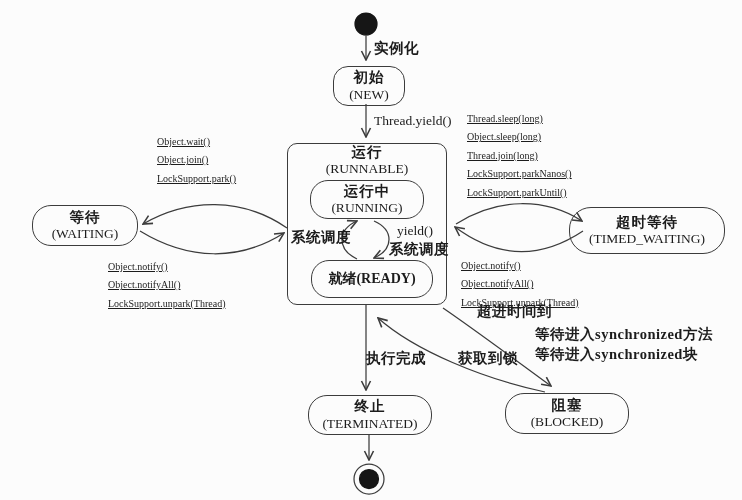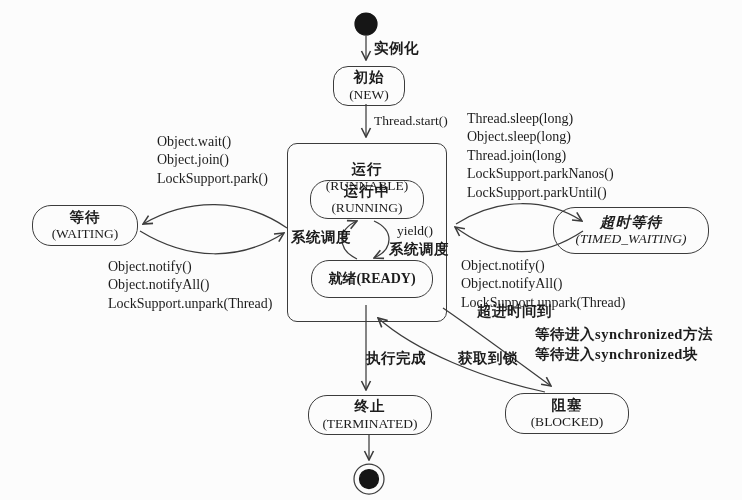--- a/index.html
+++ b/index.html
@@ -10,24 +10,24 @@
   }
   .arrow-layer{position:absolute;left:0;top:0;width:742px;height:500px;pointer-events:none;}
   .state{
     position:absolute;border:1.4px solid #3c3c3c;background:transparent;
     text-align:center;display:flex;flex-direction:column;justify-content:center;
     line-height:1.18;
   }
   .pill{border-radius:19px;}
   .state .zh{font-size:14.5px;font-weight:600;letter-spacing:1px;}
   .state .en{font-size:13.5px;}
-  .composite{border-radius:10px;justify-content:flex-start;padding-top:17px;}
+  .composite{border-radius:10px;justify-content:flex-start;padding-top:0;}
   .lbl{position:absolute;font-size:13.5px;white-space:nowrap;line-height:1.2;}
   .lbl-zh{font-size:14.5px;font-weight:700;letter-spacing:0.5px;}
-  .mlist{position:absolute;font-size:14px;white-space:nowrap;}
+  .mlist{position:absolute;font-size:10px;white-space:nowrap;text-decoration:underline;}
   .mlist div{height:18.4px;line-height:18.4px;}
 </style>
 </head>
 <body>
 
 <div class="stage" style="background: rgb(252, 252, 252); color: rgb(28, 28, 28);">
 
   <svg class="arrow-layer" width="742" height="500" viewBox="0 0 742 500">
     <defs>
       <marker id="ah" viewBox="0 0 10 10" refX="9" refY="5" markerWidth="9" markerHeight="9" orient="auto">
@@ -84,38 +84,38 @@
 
   <div class="state pill" style="left:32px;top:205px;width:104px;height:39px;border-radius:19px;">
     <div class="zh">等待</div>
     <div class="en">(WAITING)</div>
   </div>
 
   <div class="state pill" style="left:311px;top:260px;width:120px;height:36px;border-radius:18px;">
     <div class="zh" style="font-size:14px;letter-spacing:0;">就绪(READY)</div>
   </div>
 
-  <div class="state pill" style="left:553px;top:207px;width:154px;height:45px;border-radius:22px;font-style:italic;">
+  <div class="state pill" style="left:569px;top:207px;width:154px;height:45px;border-radius:22px;">
     <div class="zh">超时等待</div>
     <div class="en">(TIMED_WAITING)</div>
   </div>
 
   <div class="state pill" style="left:308px;top:395px;width:122px;height:38px;border-radius:19px;">
     <div class="zh">终止</div>
     <div class="en">(TERMINATED)</div>
   </div>
 
   <div class="state pill" style="left:505px;top:393px;width:122px;height:39px;border-radius:19px;">
     <div class="zh">阻塞</div>
     <div class="en">(BLOCKED)</div>
   </div>
 
   <div class="lbl lbl-zh" style="left:374px;top:40px;">实例化</div>
 
-  <div class="lbl" style="left:374px;top:113px;">Thread.start()</div>
+  <div class="lbl" style="left:374px;top:113px;">Thread.yield()</div>
 
   <div class="mlist" style="left:157px;top:133px;">
     <div>Object.wait()</div>
     <div>Object.join()</div>
     <div>LockSupport.park()</div>
   </div>
 
   <div class="mlist" style="left:108px;top:258px;">
     <div>Object.notify()</div>
     <div>Object.notifyAll()</div>

